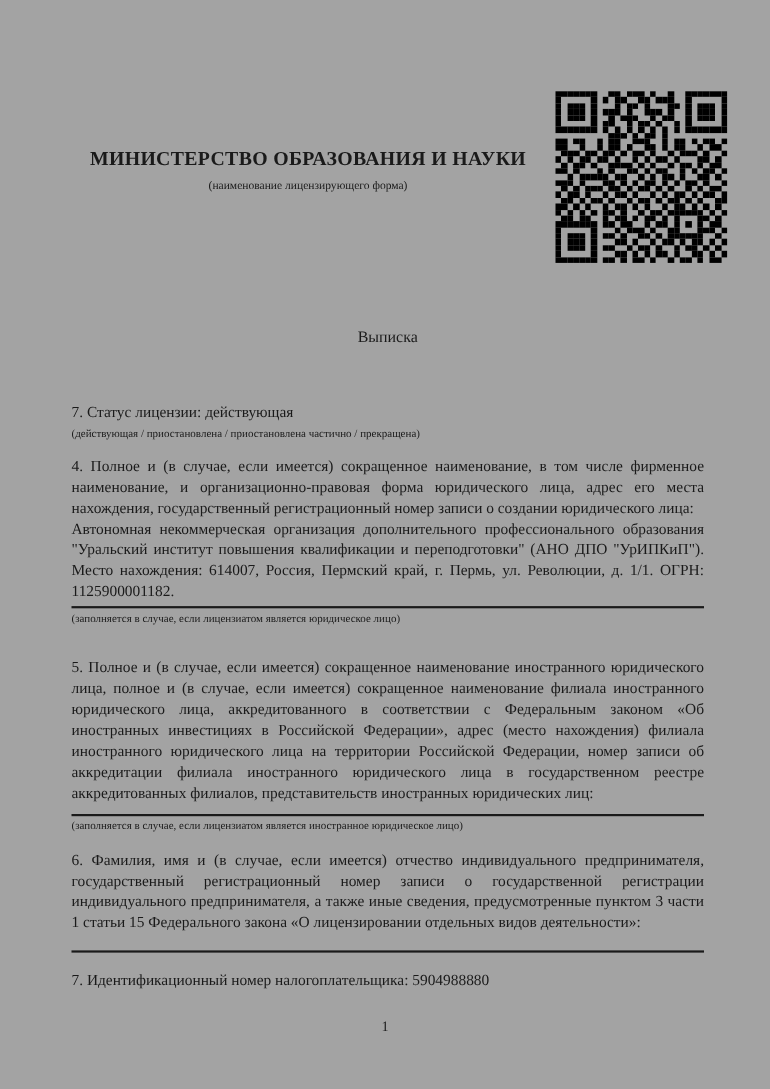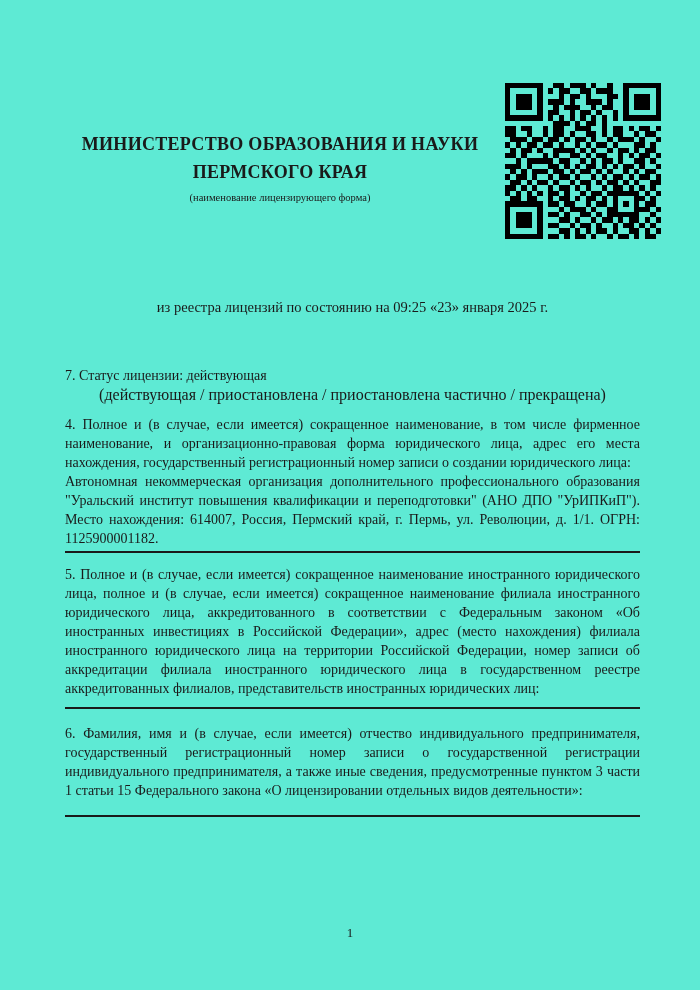--- a/index.html
+++ b/index.html
@@ -1,20 +1,20 @@
 <!DOCTYPE html>
 <html><head>
 <meta charset="utf-8">
 <style>
   html, body { margin: 0; padding: 0; background: #ffffff; }
   .page {
     position: relative;
     width: 700px;
     height: 990px;
-    background: #5eead4;
+    background: #a3a3a3;
     font-family: "Liberation Serif", serif;
     color: #1a1a1a;
     overflow: hidden;
   }
 
   
   .ministry {
     position: absolute;
     left: 55px;
     top: 130px;
@@ -62,54 +62,52 @@
   .content {
     position: absolute;
     left: 65px;
     top: 366px;
     width: 575px;
     font-size: 14px;
     line-height: 19px;
   }
   .para { text-align: justify; }
   .caption {
-    text-align: center;
-    font-size: 16px;
+    font-size: 10px;
     line-height: 13px;
     margin-top: 3px;
   }
   .fill-line {
     border-top: 2px solid #1a1a1a;
     height: 0;
   }
   .item { margin-bottom: 16px; }
   .item-4 .fill-line { margin-top: 3px; }
   .item-5 .fill-line { margin-top: 9px; }
   .item-6 .fill-line { margin-top: 15px; }
   .item-1 { margin-bottom: 14px; }
-  .item-4 { margin-bottom: 12px; }
+  .item-4 { margin-bottom: 29px; }
   .item-5 { margin-bottom: 15px; }
 
   .page-number {
     position: absolute;
     left: 0;
     right: 0;
     top: 925px;
     text-align: center;
     font-size: 13px;
   }
 </style>
 </head>
 <body>
 
 <div class="page">
 
   <div class="ministry">
     <div class="ministry-line">МИНИСТЕРСТВО ОБРАЗОВАНИЯ И НАУКИ</div>
-    <div class="ministry-line">ПЕРМСКОГО КРАЯ</div>
     <div class="ministry-caption">(наименование лицензирующего форма)</div>
   </div>
 
   <div class="qr">
       <div class="qr-row">
         <div class="qr-cell on"></div>
         <div class="qr-cell on"></div>
         <div class="qr-cell on"></div>
         <div class="qr-cell on"></div>
         <div class="qr-cell on"></div>
@@ -1002,46 +1000,51 @@
         <div class="qr-cell"></div>
         <div class="qr-cell on"></div>
         <div class="qr-cell"></div>
         <div class="qr-cell on"></div>
         <div class="qr-cell on"></div>
         <div class="qr-cell"></div>
       </div>
     </div>
 
   <div class="title-block">
-    <div>из реестра лицензий по состоянию на 09:25 «23» января 2025 г.</div>
+    <div>Выписка</div>
   </div>
 
   <div class="content">
 
     <div class="item item-1">
       <div class="para">7. Статус лицензии: действующая</div>
       <div class="caption">(действующая / приостановлена / приостановлена частично / прекращена)</div>
     </div>
 
 
 
     <div class="item item-4">
       <div class="para">4. Полное и (в случае, если имеется) сокращенное наименование, в том числе фирменное наименование, и организационно-правовая форма юридического лица, адрес его места нахождения, государственный регистрационный номер записи о создании юридического лица:</div>
       <div class="para">Автономная некоммерческая организация дополнительного профессионального образования "Уральский институт повышения квалификации и переподготовки" (АНО ДПО "УрИПКиП"). Место нахождения: 614007, Россия, Пермский край, г. Пермь, ул. Революции, д. 1/1. ОГРН: 1125900001182.</div>
       <div class="fill-line"></div>
+      <div class="caption">(заполняется в случае, если лицензиатом является юридическое лицо)</div>
     </div>
 
     <div class="item item-5">
       <div class="para">5. Полное и (в случае, если имеется) сокращенное наименование иностранного юридического лица, полное и (в случае, если имеется) сокращенное наименование филиала иностранного юридического лица, аккредитованного в соответствии с Федеральным законом «Об иностранных инвестициях в Российской Федерации», адрес (место нахождения) филиала иностранного юридического лица на территории Российской Федерации, номер записи об аккредитации филиала иностранного юридического лица в государственном реестре аккредитованных филиалов, представительств иностранных юридических лиц:</div>
       <div class="fill-line"></div>
+      <div class="caption">(заполняется в случае, если лицензиатом является иностранное юридическое лицо)</div>
     </div>
 
     <div class="item item-6">
       <div class="para">6. Фамилия, имя и (в случае, если имеется) отчество индивидуального предпринимателя, государственный регистрационный номер записи о государственной регистрации индивидуального предпринимателя, а также иные сведения, предусмотренные пунктом 3 части 1 статьи 15 Федерального закона «О лицензировании отдельных видов деятельности»:</div>
       <div class="fill-line"></div>
     </div>
 
+    <div class="item item-7">
+      <div class="para">7. Идентификационный номер налогоплательщика: 5904988880</div>
+    </div>
 
   </div>
 
   <div class="page-number">1</div>
 
 </div>
 
 </body></html>

